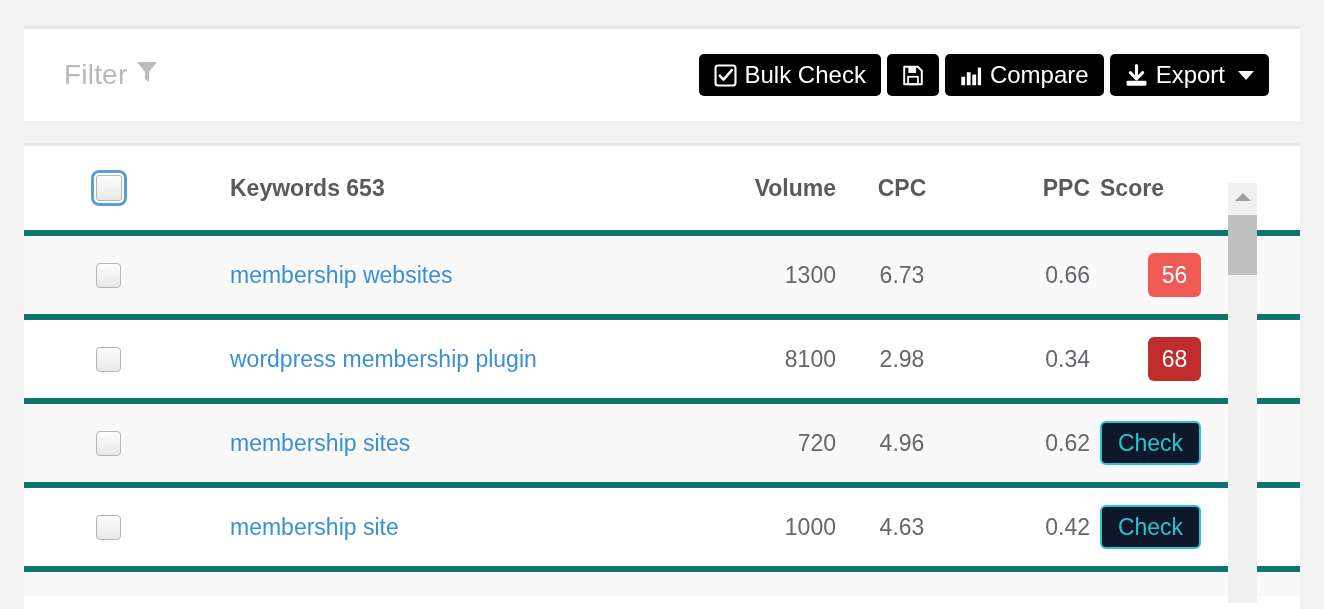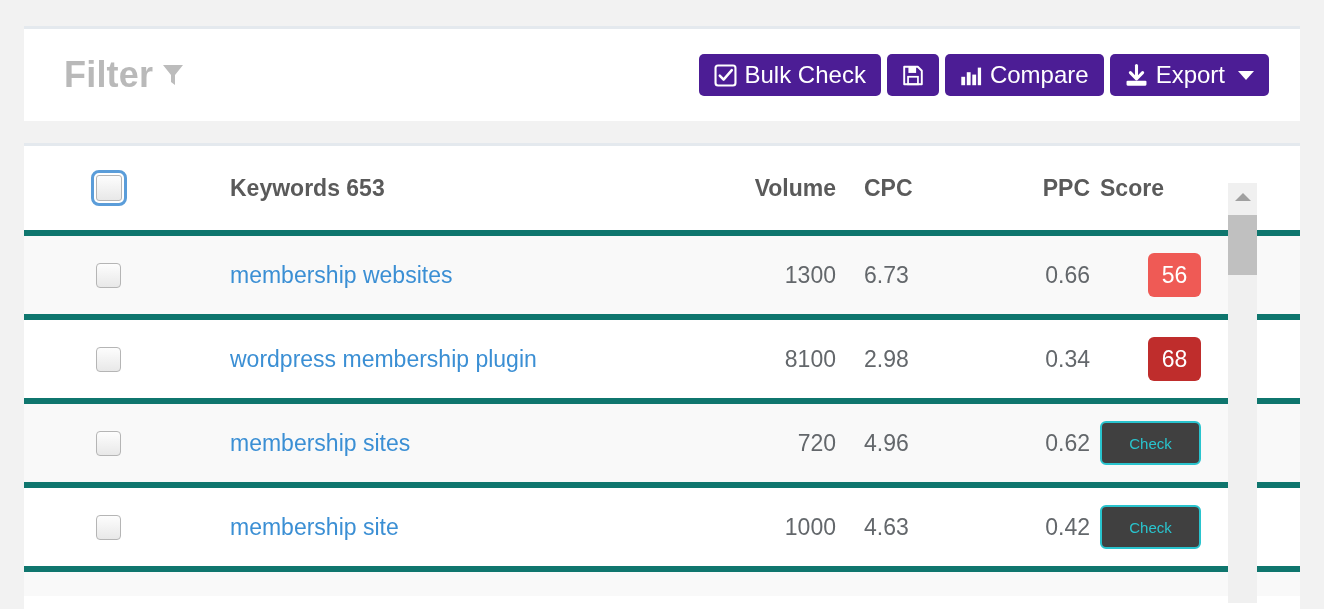--- a/index.html
+++ b/index.html
@@ -26,40 +26,40 @@
     border-top: 3px solid #e4e9ee;
   }
   .toolbar-inner {
     position: relative;
     width: 100%; height: 100%;
   }
   .filter-label {
     position: absolute;
     left: 40px; top: 50%;
     transform: translateY(-50%);
-    font-size: 36px;
+    font-size: 28px;
     color: #b9b9b9;
-    font-weight: 700;
+    font-weight: 400;
     display: flex;
     align-items: flex-end;
     gap: 9px;
     white-space: nowrap;
     letter-spacing: .2px;
   }
   .funnel-icon { display: block; }
 
   .btn-group {
     position: absolute;
     right: 31px; top: 50%;
     transform: translateY(-50%);
     display: flex;
     gap: 6px;
   }
   .btn {
-    background: #4c1d95;
+    background: #000000;
     color: #ffffff;
     border: none;
     border-radius: 5px;
     height: 42px;
     padding: 0 15px;
     font-size: 24px;
     font-family: "Liberation Sans", sans-serif;
     font-weight: 400;
     display: flex;
     align-items: center;
@@ -103,21 +103,21 @@
 
   .cell {
     position: absolute;
     top: 0; height: 100%;
     display: flex;
     align-items: center;
   }
   .c-check   { left: 68px;  width: 46px;  justify-content: flex-start; }
   .c-keyword { left: 206px; width: 480px; }
   .c-volume  { left: 700px; width: 112px; justify-content: flex-end; }
-  .c-cpc     { left: 840px; width: 76px;  justify-content: flex-start; }
+  .c-cpc     { left: 840px; width: 76px;  justify-content: center; }
   .c-ppc     { left: 990px; width: 76px;  justify-content: flex-end; }
   .c-score   { left: 1076px; width: 101px; justify-content: flex-start; }
 
   .th-text {
     font-size: 23px;
     font-weight: bold;
     color: #5a5a5a;
   }
   .th-left { justify-content: flex-start !important; }
 
@@ -161,24 +161,24 @@
     align-items: center;
     justify-content: center;
     border: none;
     cursor: default;
     font-family: "Liberation Sans", sans-serif;
     margin-left: 48px;
   }
   .check-btn {
     width: 101px; height: 44px;
     border-radius: 6px;
-    background: #404040;
+    background: #0f172a;
     border: 2px solid #29c4ce;
     color: #29c4ce;
-    font-size: 15px;
+    font-size: 23px;
     display: flex;
     align-items: center;
     justify-content: center;
     cursor: pointer;
     font-family: "Liberation Sans", sans-serif;
   }
 
   
   .scrollbar {
     position: absolute;

